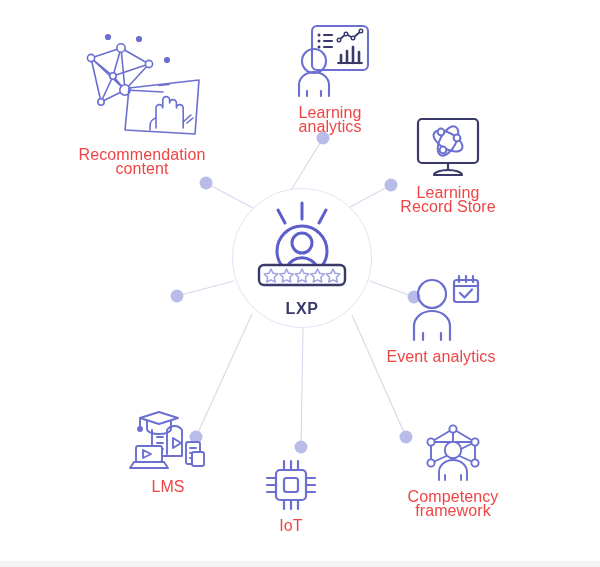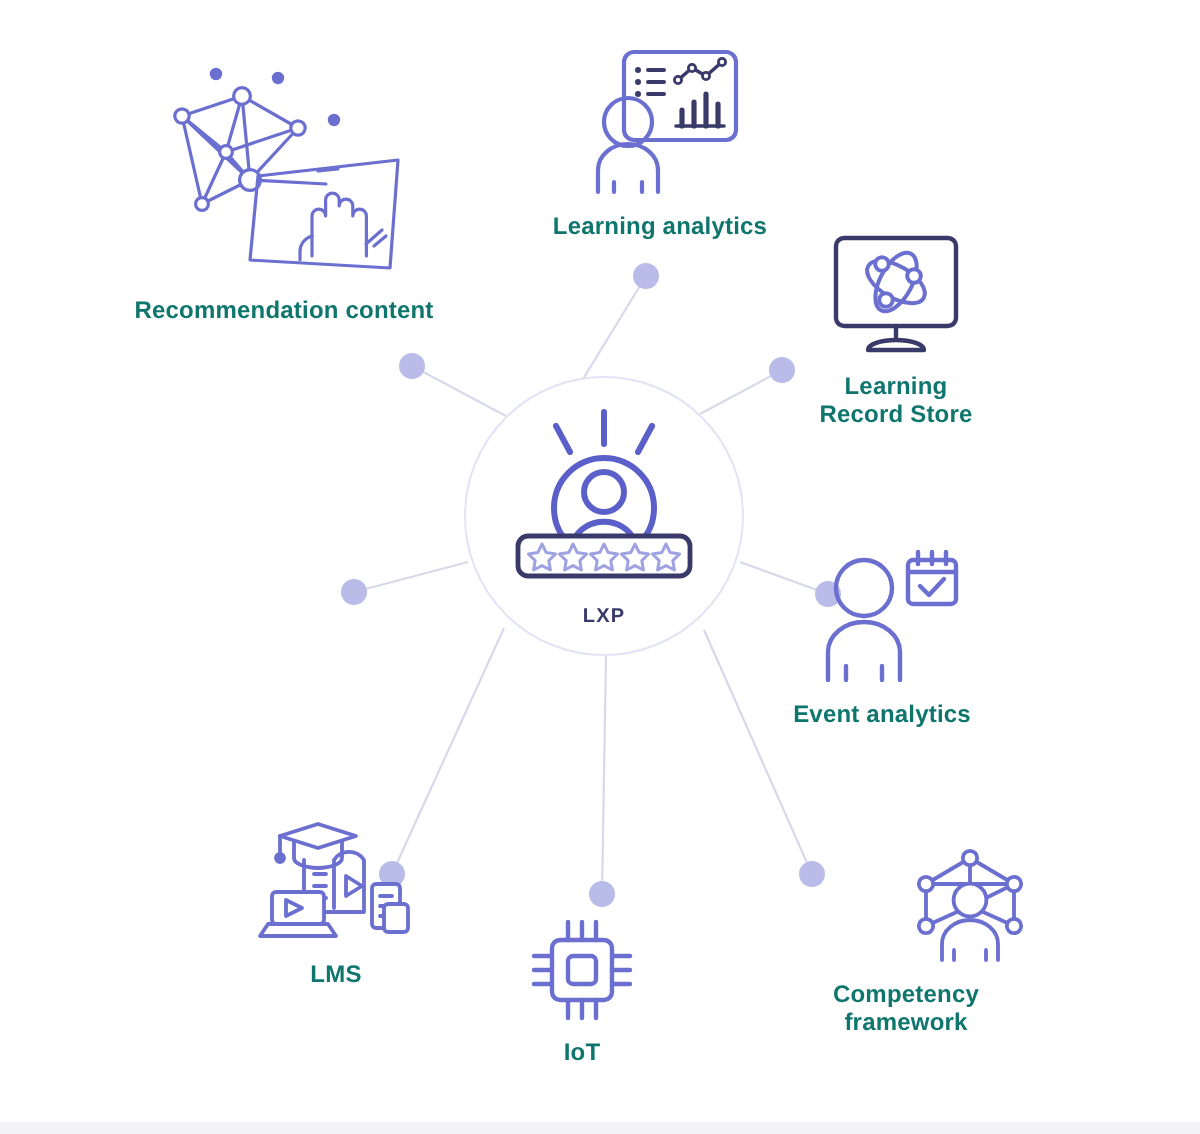--- a/index.html
+++ b/index.html
@@ -35,23 +35,23 @@
     align-items: center;
     justify-content: flex-start;
     text-align: center;
   }
   .node-icon {
     display: block;
     line-height: 0;
   }
   .node-label {
     margin-top: 6px;
-    font-size: 12px;
-    font-weight: bold;
-    color: #0f766e;
+    font-size: 16px;
+    font-weight: normal;
+    color: #ef4444;
     letter-spacing: 0.1px;
     line-height: 14px;
     white-space: pre-line;
   }
   .hub {
     position: absolute;
     left: 232px;
     top: 188px;
     width: 140px;
     height: 140px;
@@ -59,21 +59,21 @@
     border: 1px solid #e2e3f5;
     background: #ffffff;
     display: flex;
     flex-direction: column;
     align-items: center;
     justify-content: center;
     box-sizing: border-box;
   }
   .hub-label {
     margin-top: 5px;
-    font-size: 10px;
+    font-size: 16px;
     font-weight: bold;
     color: #3a3a6a;
     letter-spacing: 0.6px;
   }
   .footer-band {
     position: absolute;
     left: 0;
     bottom: 0;
     width: 600px;
     height: 6px;
@@ -246,21 +246,21 @@
           <line x1="57" y1="4" x2="57" y2="10"></line>
           <line x1="64" y1="4" x2="64" y2="10"></line>
           <line x1="71" y1="4" x2="71" y2="10"></line>
           <polyline points="58,21 62.5,25.5 70,17.5"></polyline>
         </g>
       </svg>
     </span>
     <span class="node-label">Event analytics</span>
   </div>
 
-  <div class="node" style="left:386px; top:422px; width:134px;align-items:flex-end;">
+  <div class="node" style="left:386px; top:422px; width:134px;">
     <span class="node-icon">
       <svg width="70" height="62" viewBox="0 0 70 62">
         <g stroke="#6b6fd0" stroke-width="1.9" fill="none" stroke-linecap="round" stroke-linejoin="round">
 
           <path d="M35 7 L13 20 L13 41 L35 31 L57 20 L35 7 M57 20 L57 41 M13 20 L57 20 M13 41 L35 31 L57 41 M35 7 L35 22"></path>
 
           <circle cx="35" cy="7" r="3.6" fill="#ffffff"></circle>
           <circle cx="13" cy="20" r="3.6" fill="#ffffff"></circle>
           <circle cx="57" cy="20" r="3.6" fill="#ffffff"></circle>
           <circle cx="13" cy="41" r="3.6" fill="#ffffff"></circle>

